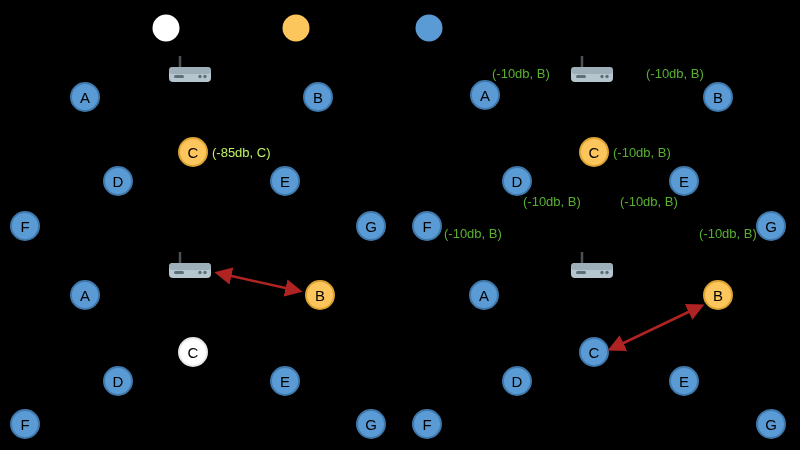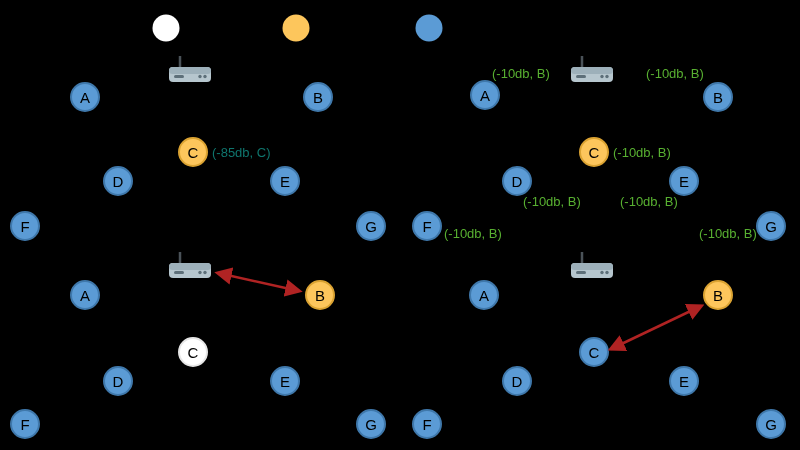--- a/index.html
+++ b/index.html
@@ -30,21 +30,21 @@
   }
   .legend-dot.white{background:#fff;}
   .legend-dot.yellow{background:#fdc65c;}
   .legend-dot.blue{background:#5b9bd5;}
   .annotation{
     position:absolute;
     font-size:13px;
     white-space:nowrap;
   }
   .annotation.green{color:#58b031;}
-  .annotation.red{color:#0f766e;}
+  .annotation.red{color:#bef264;}
   .router{
     position:absolute;
     transform:translate(-50%,-50%);
     width:46px;height:36px;
   }
   svg.overlay{position:absolute;left:0;top:0;pointer-events:none;}
 </style>
 </head>
 <body>
 

